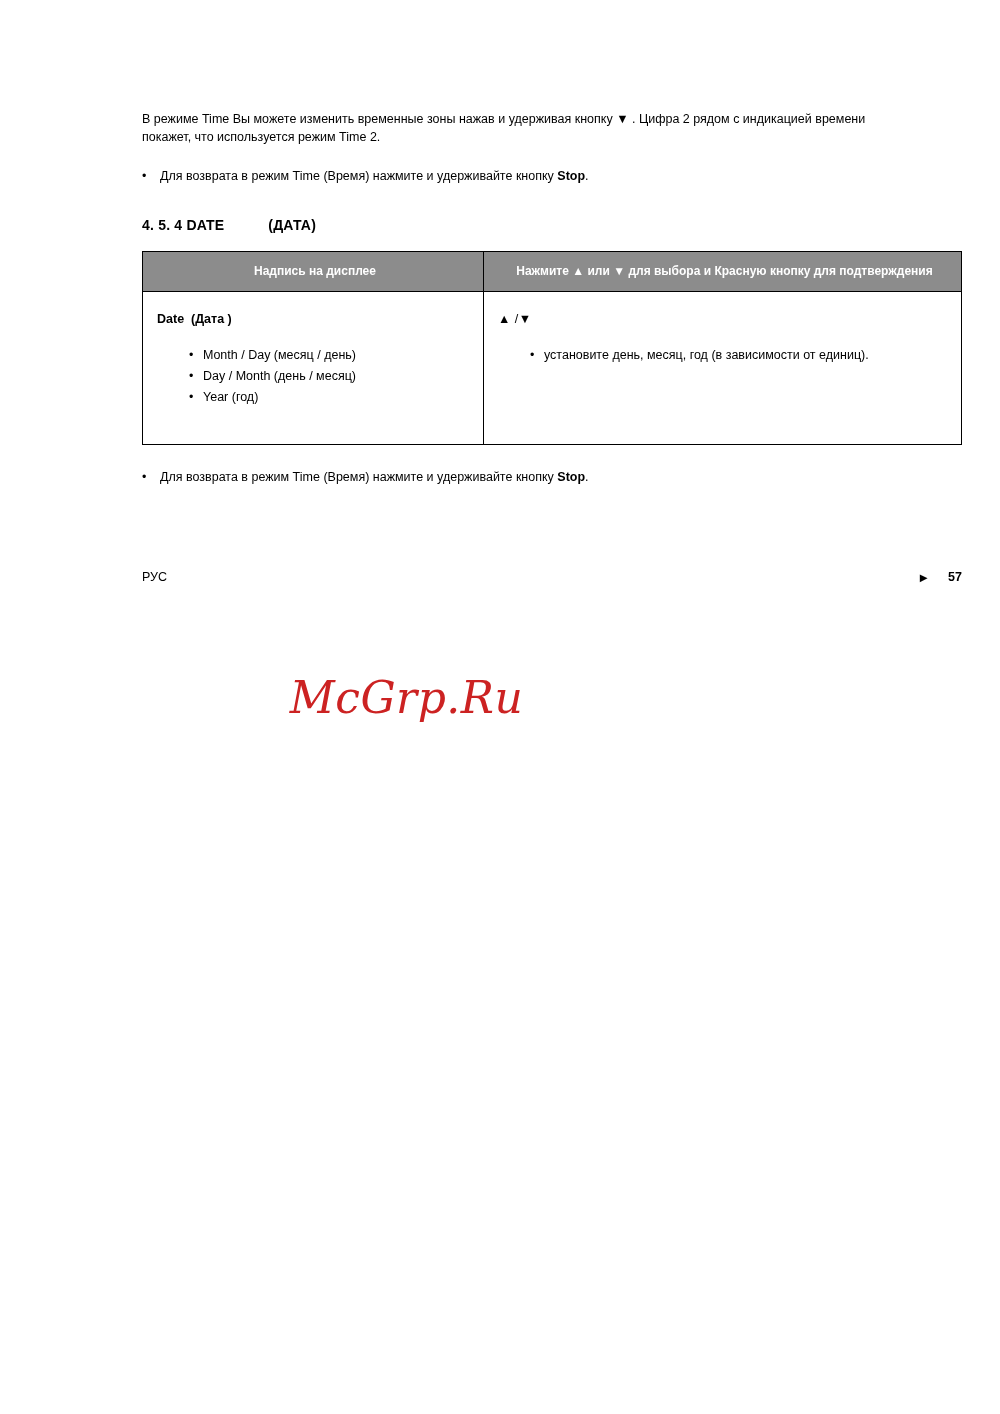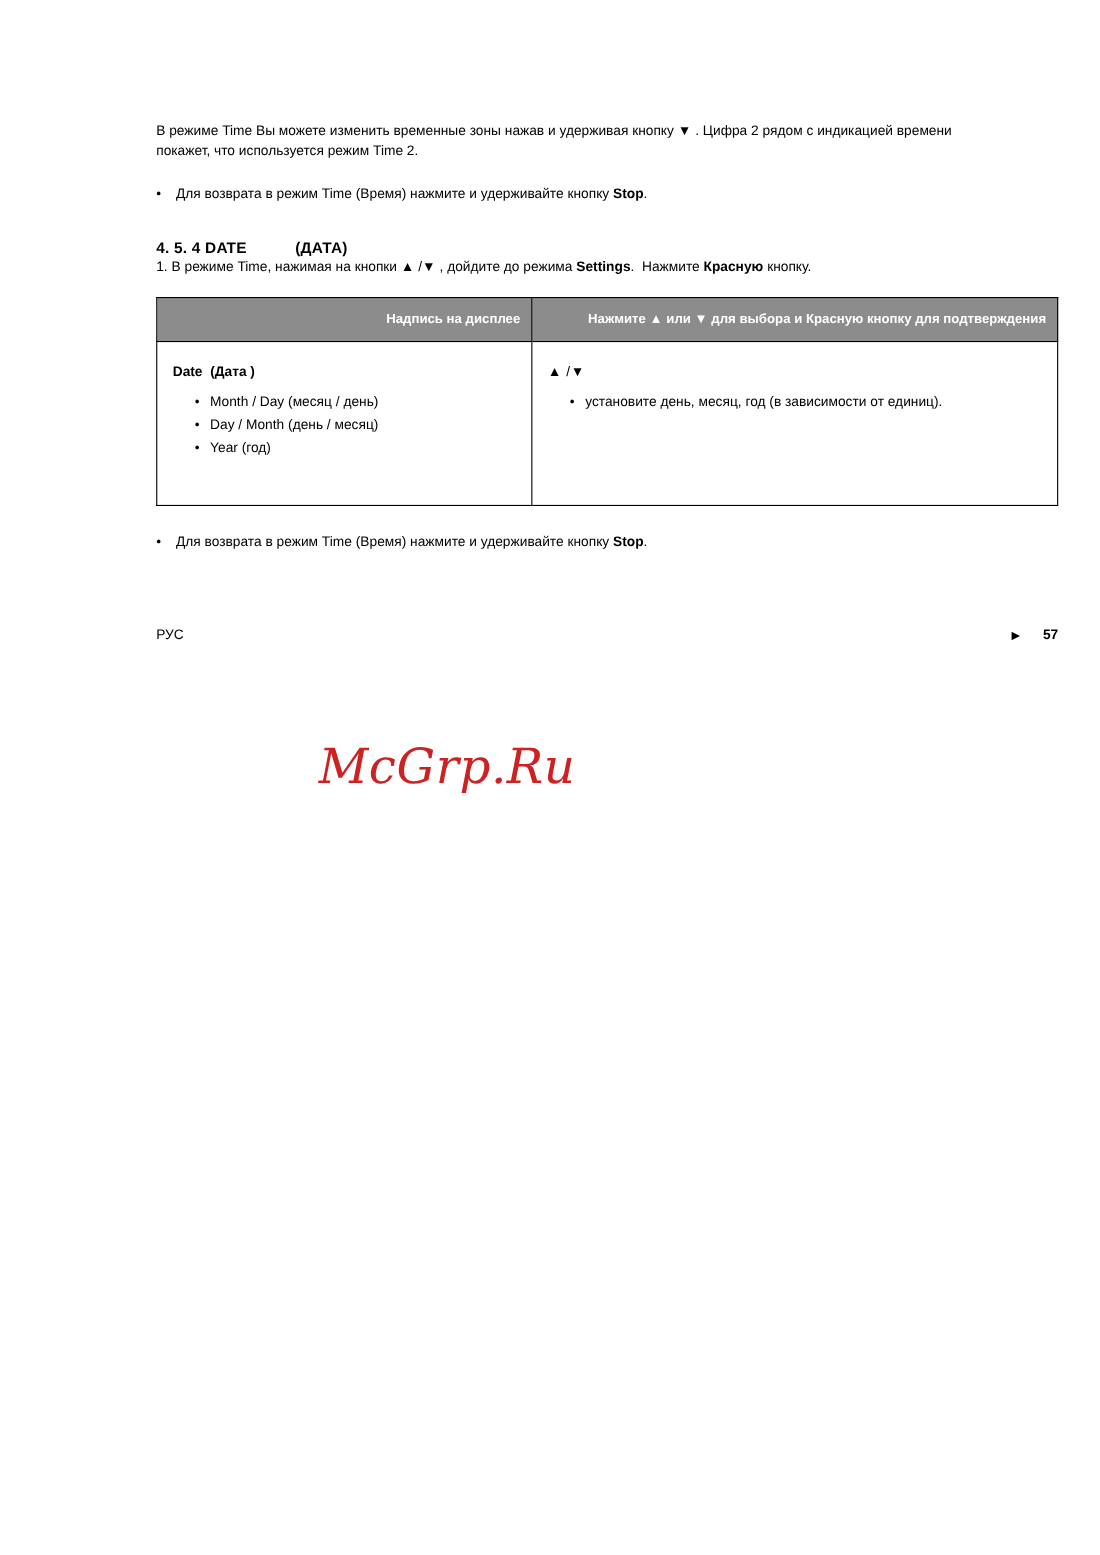--- a/index.html
+++ b/index.html
@@ -72,42 +72,42 @@
     margin-top: 18px;
     border-collapse: collapse;
     width: 820px;
     table-layout: fixed;
   }
   .tbl th {
     background: #8c8c8c;
     color: #ffffff;
     font-size: 12px;
     font-weight: bold;
-    text-align: right;
+    text-align: center;
     padding: 8px 10px 9px 14px;
     border: 1px solid #000000;
     height: 22px;
     vertical-align: middle;
   }
   .tbl td {
     border: 1px solid #000000;
     vertical-align: top;
     padding: 18px 10px 20px 14px;
     font-size: 12.5px;
     line-height: 19px;
     height: 110px;
   }
   .col1 { width: 316px; }
   .cell-title {
     font-weight: bold;
     margin-bottom: 7px;
   }
   .cell-title .norm { font-weight: bold; }
   ul.cell-list {
-    margin: 4px;
+    margin: 16px;
     padding: 0 0 0 16px;
     list-style: none;
   }
   ul.cell-list li {
     position: relative;
     padding-left: 14px;
     line-height: 21px;
   }
   ul.cell-list li::before {
     content: "\2022";
@@ -182,21 +182,20 @@
       <span>Для возврата в режим Time (Время) нажмите и удерживайте кнопку </span><b>Stop</b><span>.</span>
     </div>
 
     <div class="section-heading">
       <span>4. 5. 4</span>
       <span>DATE</span><span class="gap"></span><span>(ДАТА)</span>
     </div>
 
 
     <div class="steps">
-      <div class="step">1. В режиме Time, нажимая на кнопки ▲ /▼ , дойдите до режима <b>Settings</b>.&nbsp; Нажмите <b>Красную</b> кнопку.</div>
     </div>
 
     <table class="tbl">
       <thead>
         <tr>
           <th class="col1">Надпись на дисплее</th>
           <th>Нажмите ▲ или ▼ для выбора и Красную кнопку для подтверждения</th>
         </tr>
       </thead>
       <tbody>

